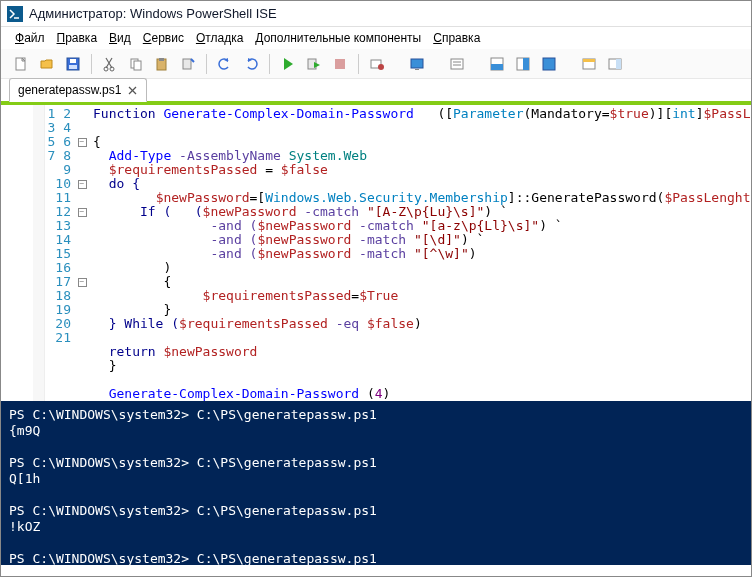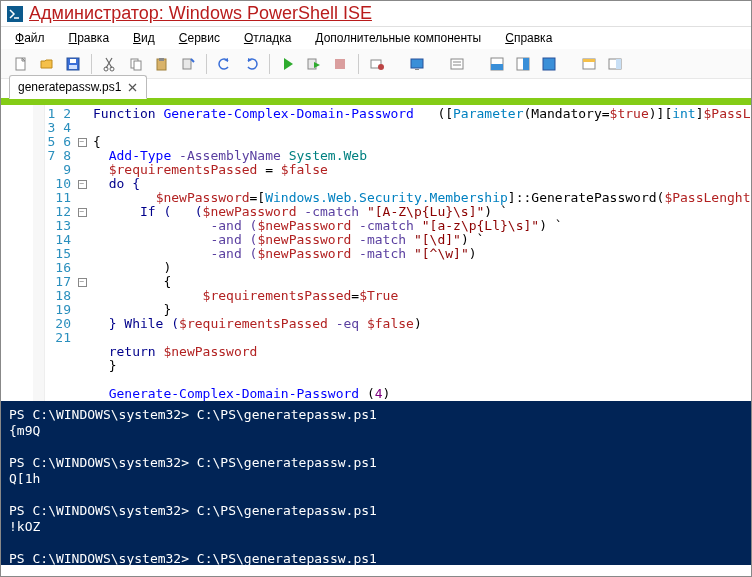--- a/index.html
+++ b/index.html
@@ -1,28 +1,28 @@
 <!DOCTYPE html>
 <html><head>
 <meta charset="utf-8">
 <style>
   * { box-sizing: border-box; margin: 0; padding: 0; }
   body { font-family: "Segoe UI", Tahoma, sans-serif; font-size: 12px; background: #fff; width: 752px; height: 577px; overflow: hidden; border: 1px solid #888; }
   .titlebar { height: 26px; background: #fff; display: flex; align-items: center; padding: 0 6px; gap: 6px; border-bottom: 1px solid #e0e0e0; }
   .titlebar .app-icon { width: 16px; height: 16px; background: #0b5a8d; position: relative; }
   .titlebar .app-icon svg { width:16px; height:16px;}
-  .titlebar .title { font-size: 18px; color: #b91c1c; text-decoration: underline; }
-  .menubar { height: 22px; display: flex; align-items: center; gap: 12px; padding: 2px 8px; background:#fff;}
+  .titlebar .title { font-size: 13px; color: #0f172a; }
+  .menubar { height: 22px; display: flex; align-items: center; gap: 0; padding: 2px 8px; background:#fff;}
   .menubar .menu { padding: 1px 6px; font-size: 12px; color: #000; cursor:pointer; }
   .menubar .menu u { text-decoration: underline; }
   .toolbar { height: 30px; display: flex; align-items: center; padding: 2px 8px; gap: 2px; background:#fafafa; border-bottom:1px solid #e8e8e8;}
   .tbtn { width: 24px; height: 24px; display:flex; align-items:center; justify-content:center; cursor:pointer; border-radius:2px; }
   .tsep { width:1px; height:20px; background:#ccc; margin:0 4px; }
   .tsepw { width:12px; }
-  .tabstrip { height:26px; display:flex; align-items:flex-end; padding:2px 8px 0 8px; background:#fff; border-bottom:7px solid #84cc16;}
+  .tabstrip { height:26px; display:flex; align-items:flex-end; padding:2px 8px 0 8px; background:#fff; border-bottom:4px solid #84cc16;}
   .tab { height:24px; display:flex; align-items:center; padding:0 8px; gap:6px; border:1px solid #bbb; border-bottom:1px solid #fff; border-radius:3px 3px 0 0; background:#fff; font-size:12px; position:relative; top:1px;}
   .tab .close{ width:11px; height:11px; display:flex; align-items:center; justify-content:center; cursor:pointer; color:#555;}
   .editor { display:flex; height:296px; background:#fff; overflow:hidden;padding-left:32px;}
   .gutter-left { width:12px; background:#f7f7f7; border-right:1px solid #eee;}
   .lnums { width:30px; background:#fff; text-align:right; padding:2px 4px 2px 0; color:#2a8fbd; font-family:Consolas,monospace; font-size:13px; line-height:14px;}
   .fold { width:14px; background:#fff; padding-top:2px; font-family:Consolas,monospace; font-size:11px; line-height:14px; color:#888;}
   .fold div{height:14px; display:flex; align-items:center; justify-content:center;}
   .fold .box{ width:9px; height:9px; border:1px solid #888; display:flex; align-items:center; justify-content:center; font-size:8px; line-height:1; background:#fff;}
   .code { flex:1; font-family:Consolas,monospace; font-size:13px; line-height:14px; padding:2px 4px; white-space:pre; color:#000; overflow:hidden;}
   .k{color:#00008b;} .t{color:#0080c0;} .cmd{color:#0000ff;} .p{color:#5a3fa0;} .v{color:#b22222;} .s{color:#8b0000;} .c{color:#008080;} .n{color:#800080;}

